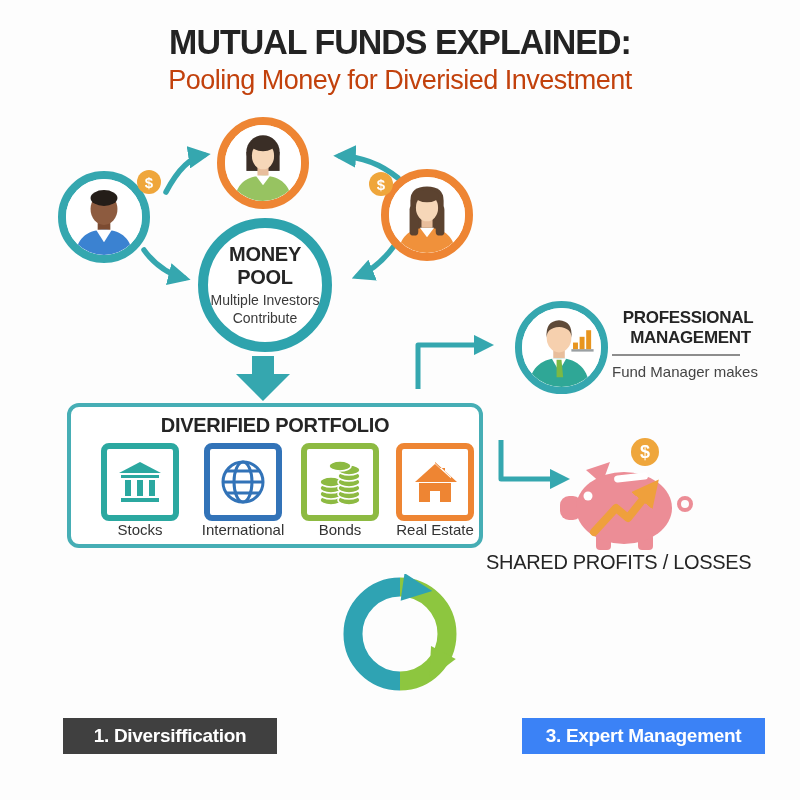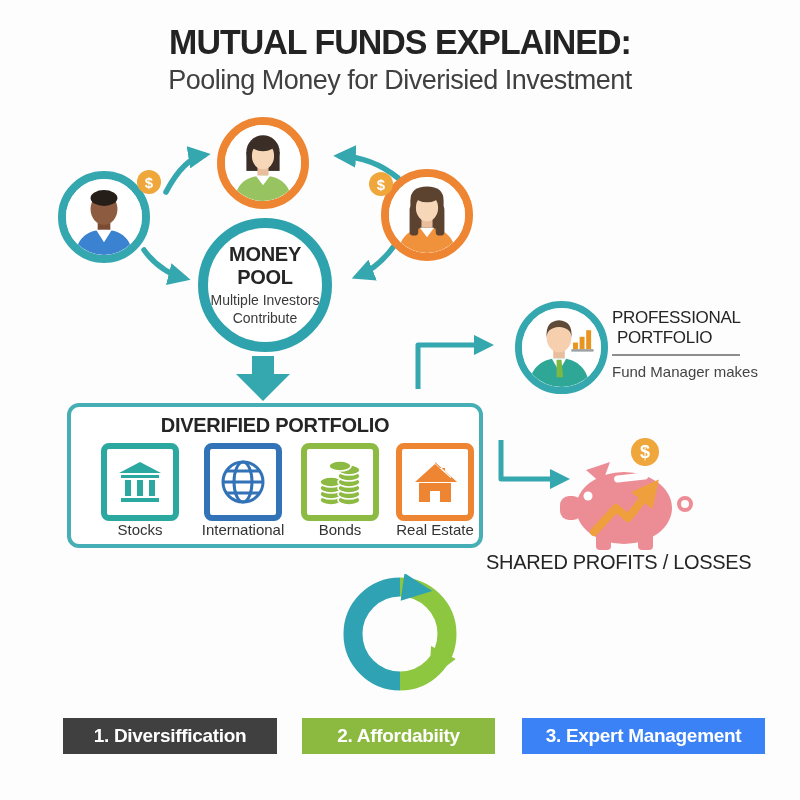--- a/index.html
+++ b/index.html
@@ -2,21 +2,21 @@
 <html><head>
 <meta charset="utf-8">
 <style>
   html,body{margin:0;padding:0;background:#fff;}
   #canvas{position:relative;width:800px;height:800px;background:#fdfdfd;overflow:hidden;
           font-family:"Liberation Sans", sans-serif;color:#262626;padding-left:19px;}
   .abs{position:absolute;}
   
   .title{left:0;top:22px;width:800px;text-align:center;font-size:35px;font-weight:bold;
          letter-spacing:-1px;color:#232323;transform:scaleX(.97);}
-  .subtitle{left:0;top:65px;width:800px;text-align:center;font-size:27px;color:#404040;
+  .subtitle{left:0;top:65px;width:800px;text-align:center;font-size:27px;color:#c2410c;
             letter-spacing:-.5px;}
   
   .ring{border-radius:50%;background:#fff;box-sizing:border-box;}
   .ring .inner{width:100%;height:100%;border-radius:50%;overflow:hidden;}
   .inner svg{display:block;width:100%;height:100%;}
   .inv{width:92px;height:92px;border:8px solid #EE8533;}
   .inv.teal{border-color:#35A7AF;}
   
   .coin{border-radius:50%;background:#EFA63B;color:#fff;font-weight:bold;
         display:flex;align-items:center;justify-content:center;}
@@ -33,21 +33,21 @@
         background:#fff;box-sizing:border-box;}
   .pbox .ptitle{position:absolute;left:0;top:7px;width:100%;text-align:center;
         font-size:20px;font-weight:bold;letter-spacing:-.3px;color:#252525;}
   .sq{position:absolute;top:36px;width:66px;height:66px;border-width:6px;border-style:solid;
       border-radius:8px;background:#fff;display:flex;align-items:center;justify-content:center;}
   .sq svg{width:48px;height:48px;display:block;}
   .plabel{position:absolute;top:114px;width:110px;text-align:center;font-size:15px;color:#333;}
   
   .pm-circle{left:515px;top:301px;width:93px;height:93px;border:7px solid #35A7AF;}
   .pm-text{left:612px;top:308px;width:152px;}
-  .pm-text .l1,.pm-text .l2{font-size:17px;font-weight:normal;color:#252525;letter-spacing:-.3px;line-height:1.15;}
+  .pm-text .l1,.pm-text .l2{font-size:17px;font-weight:bold;color:#252525;letter-spacing:-.3px;line-height:1.15;text-align:center;}
   .pm-text .l2{padding-left:5px;}
   .pm-text .rule{width:128px;height:2px;background:#8d8d8d;margin:7px 0 7px 0;}
   .pm-text .d{font-size:15px;color:#454545;line-height:1.22;}
   
   .profits-label{left:486px;top:551px;width:290px;font-size:20px;
                  font-weight:normal;letter-spacing:-.3px;color:#252525;}
   
   .banner{top:718px;height:36px;color:#fff;font-size:19px;font-weight:bold;
           display:flex;align-items:center;justify-content:center;letter-spacing:-.3px;}
 </style>
@@ -198,21 +198,21 @@
         <path d="M8,96 C10,70 27,61 45,61 C63,61 80,70 82,96 Z" fill="#2FA796"></path>
         <polygon points="36,61 45,77 54,61" fill="#fff"></polygon>
         <polygon points="42,63 48,63 50,84 42,84" fill="#7CB944"></polygon>
         <ellipse cx="45" cy="36" rx="15" ry="18" fill="#F6D0AE"></ellipse>
         <path d="M30,36 Q28,16 45,15 Q62,16 60,36 Q60,24 45,23 Q30,24 30,36 Z" fill="#5F4A38"></path>
       </svg>
     </div>
   </div>
   <div class="abs pm-text">
     <div class="l1">PROFESSIONAL</div>
-    <div class="l2">PORTFOLIO</div>
+    <div class="l2">MANAGEMENT</div>
     <div class="rule"></div>
     <div class="d">
       <div>Fund Manager makes</div>
     </div>
   </div>
 
   <div class="abs coin big" style="left:631px;top:438px;">
     <span>$</span>
   </div>
   <svg class="abs" style="left:558px;top:460px;" width="140" height="92" viewBox="0 0 140 92">
@@ -238,16 +238,15 @@
     <path d="M60,13 A47,47 0 1 0 60,107" fill="none" stroke="#2FA3B3" stroke-width="19"></path>
     <g transform="rotate(8 60 60)">
         <polygon points="56,-1 56,27 86,13" fill="#2FA3B3"></polygon>
       </g>
     <g transform="rotate(118 60 60)">
         <polygon points="56,-1 56,27 86,13" fill="#8DC63F"></polygon>
       </g>
   </svg>
 
   <div class="abs banner" style="left: 63px; width: 214px; background-color: #404040;">1. Diversiffication</div>
-  <div class="abs banner" style="left: 302px; width: 193px; background-color: rgb(140, 186, 65);">2. Affordabiity</div>
   <div class="abs banner" style="left: 522px; width: 243px; background-color: #3b82f6;">3. Expert Management</div>
 
 </div>
 
 </body></html>

